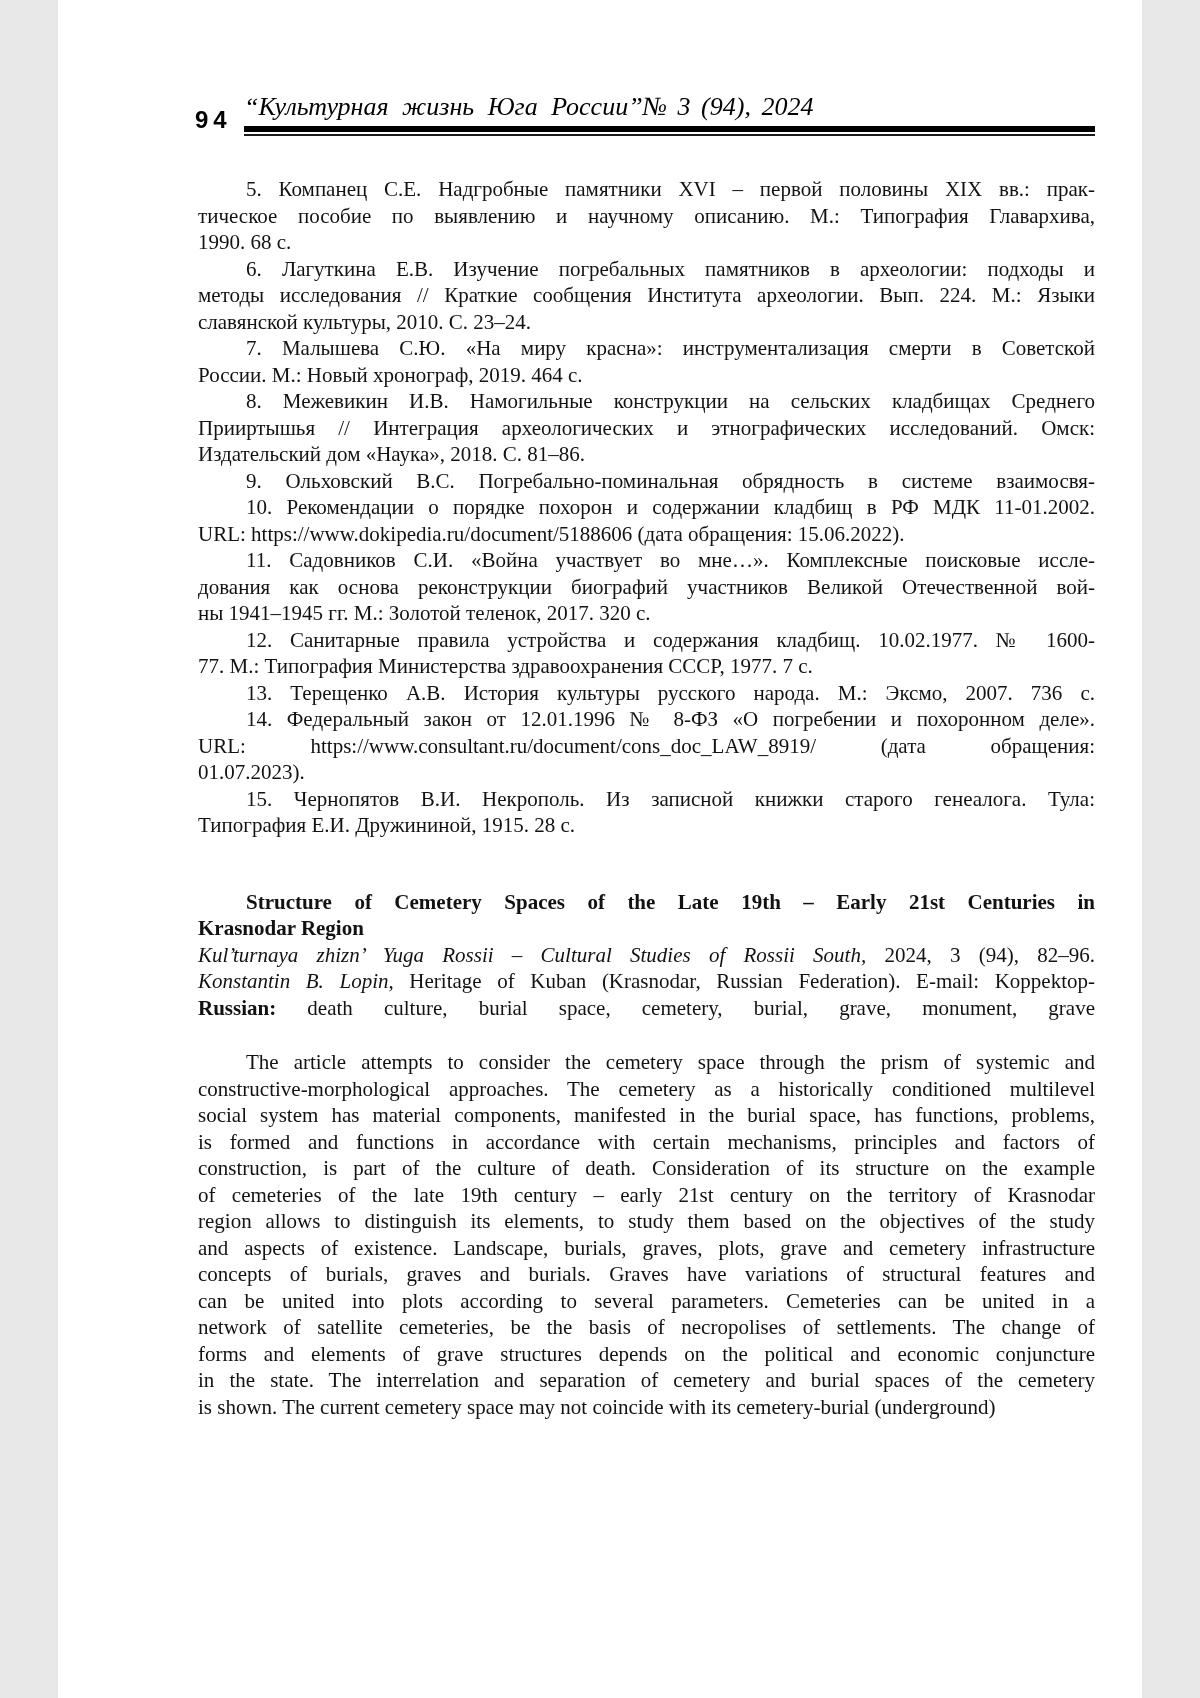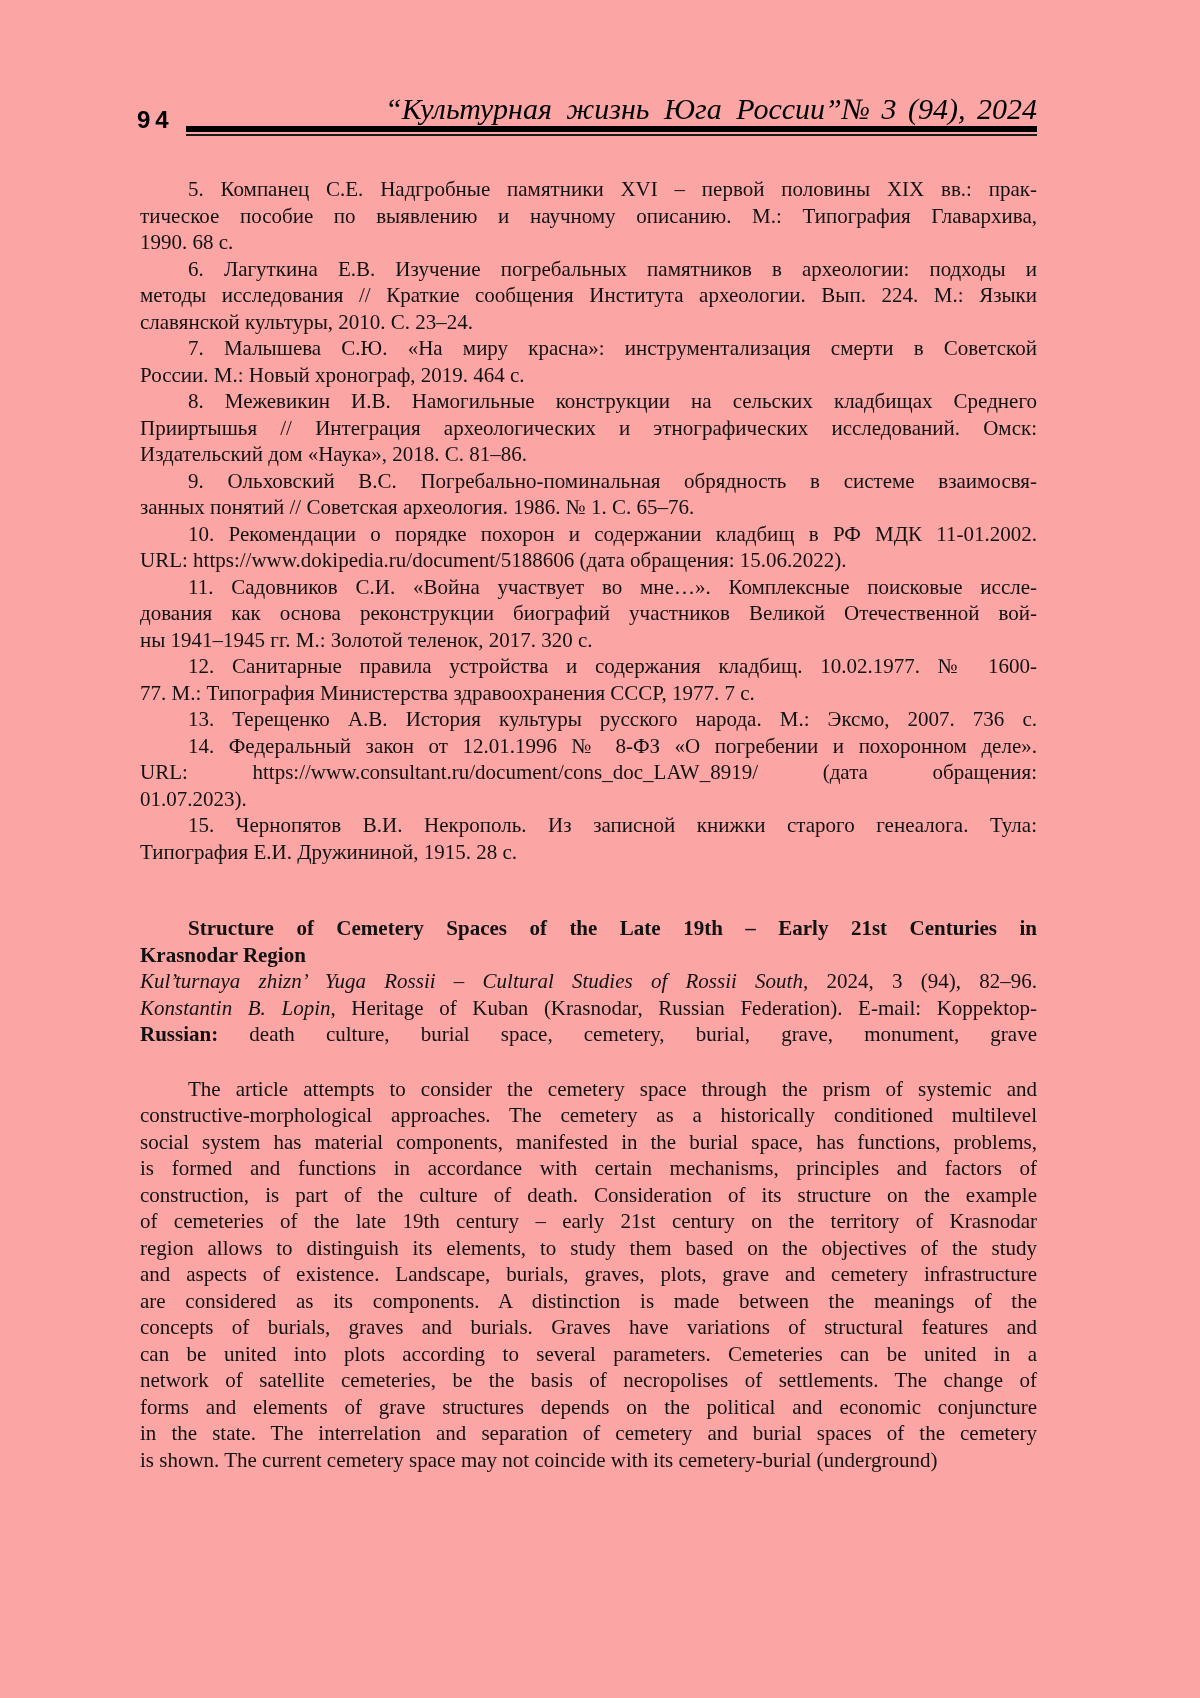--- a/index.html
+++ b/index.html
@@ -1,34 +1,34 @@
 <!DOCTYPE html>
 <html><head>
 <meta charset="utf-8">
 <style>
   html,body{margin:0;padding:0;background:#e8e8e8;}
   .page{
     position:relative;
-    width:1200px;height:1698px;
+    width:1084px;height:1698px;
     margin:0 auto;
-    background:#fca5a5;
+    background:#ffffff;
     font-family:"Liberation Serif","DejaVu Serif",serif;
     color:#121212;
     overflow:hidden;
   }
   
   .pagenum{
     position:absolute;left:137px;top:106px;
     font-family:"Liberation Sans","DejaVu Sans",sans-serif;
     font-weight:700;font-size:24px;letter-spacing:5px;color:#000;
   }
   .headline{
     position:absolute;left:186px;top:92px;width:851px;
-    display:flex;justify-content:flex-end;align-items:baseline;
-    font-style:italic;font-size:30px;color:#000;
+    display:flex;justify-content:flex-start;align-items:baseline;
+    font-style:italic;font-size:26px;color:#000;
   }
   .jtitle{word-spacing:7px;}
   .jissue{word-spacing:4px;}
   .rule{position:absolute;left:186px;top:126px;width:851px;}
   .rule-thick{height:6px;background:#000;}
   .rule-thin{height:2px;background:#1a1a1a;margin-top:2px;}
   
   .content{
     position:absolute;left:140px;top:176px;width:897px;
     font-size:21px;line-height:26.5px;
@@ -81,21 +81,20 @@
           <div class="line first">7. Малышева С.Ю. «На миру красна»: инструментализация смерти в Советской</div>
           <div class="line last">России. М.: Новый хронограф, 2019. 464 с.</div>
         </div>
         <div class="para">
           <div class="line first">8. Межевикин И.В. Намогильные конструкции на сельских кладбищах Среднего</div>
           <div class="line">Прииртышья // Интеграция археологических и этнографических исследований. Омск:</div>
           <div class="line last">Издательский дом «Наука», 2018. С. 81–86.</div>
         </div>
         <div class="para">
           <div class="line first">9. Ольховский В.С. Погребально-поминальная обрядность в системе взаимосвя-</div>
-          <div class="line last">занных понятий // Советская археология. 1986. № 1. С. 65–76.</div>
         </div>
         <div class="para">
           <div class="line first">10. Рекомендации о порядке похорон и содержании кладбищ в РФ МДК 11-01.2002.</div>
           <div class="line last">URL: https://www.dokipedia.ru/document/5188606 (дата обращения: 15.06.2022).</div>
         </div>
         <div class="para">
           <div class="line first">11. Садовников С.И. «Война участвует во мне…». Комплексные поисковые иссле-</div>
           <div class="line">дования как основа реконструкции биографий участников Великой Отечественной вой-</div>
           <div class="line last">ны 1941–1945 гг. М.: Золотой теленок, 2017. 320 с.</div>
         </div>
@@ -145,21 +144,20 @@
     <section id="abstract" class="abstract">
         <div class="para">
           <div class="line first">The article attempts to consider the cemetery space through the prism of systemic and</div>
           <div class="line">constructive-morphological approaches. The cemetery as a historically conditioned multilevel</div>
           <div class="line">social system has material components, manifested in the burial space, has functions, problems,</div>
           <div class="line">is formed and functions in accordance with certain mechanisms, principles and factors of</div>
           <div class="line">construction, is part of the culture of death. Consideration of its structure on the example</div>
           <div class="line">of cemeteries of the late 19th century – early 21st century on the territory of Krasnodar</div>
           <div class="line">region allows to distinguish its elements, to study them based on the objectives of the study</div>
           <div class="line">and aspects of existence. Landscape, burials, graves, plots, grave and cemetery infrastructure</div>
-          <div class="line">are considered as its components. A distinction is made between the meanings of the</div>
           <div class="line">concepts of burials, graves and burials. Graves have variations of structural features and</div>
           <div class="line">can be united into plots according to several parameters. Cemeteries can be united in a</div>
           <div class="line">network of satellite cemeteries, be the basis of necropolises of settlements. The change of</div>
           <div class="line">forms and elements of grave structures depends on the political and economic conjuncture</div>
           <div class="line">in the state. The interrelation and separation of cemetery and burial spaces of the cemetery</div>
           <div class="line last">is shown. The current cemetery space may not coincide with its cemetery-burial (underground)</div>
         </div>
       </section>
   </main>
 

